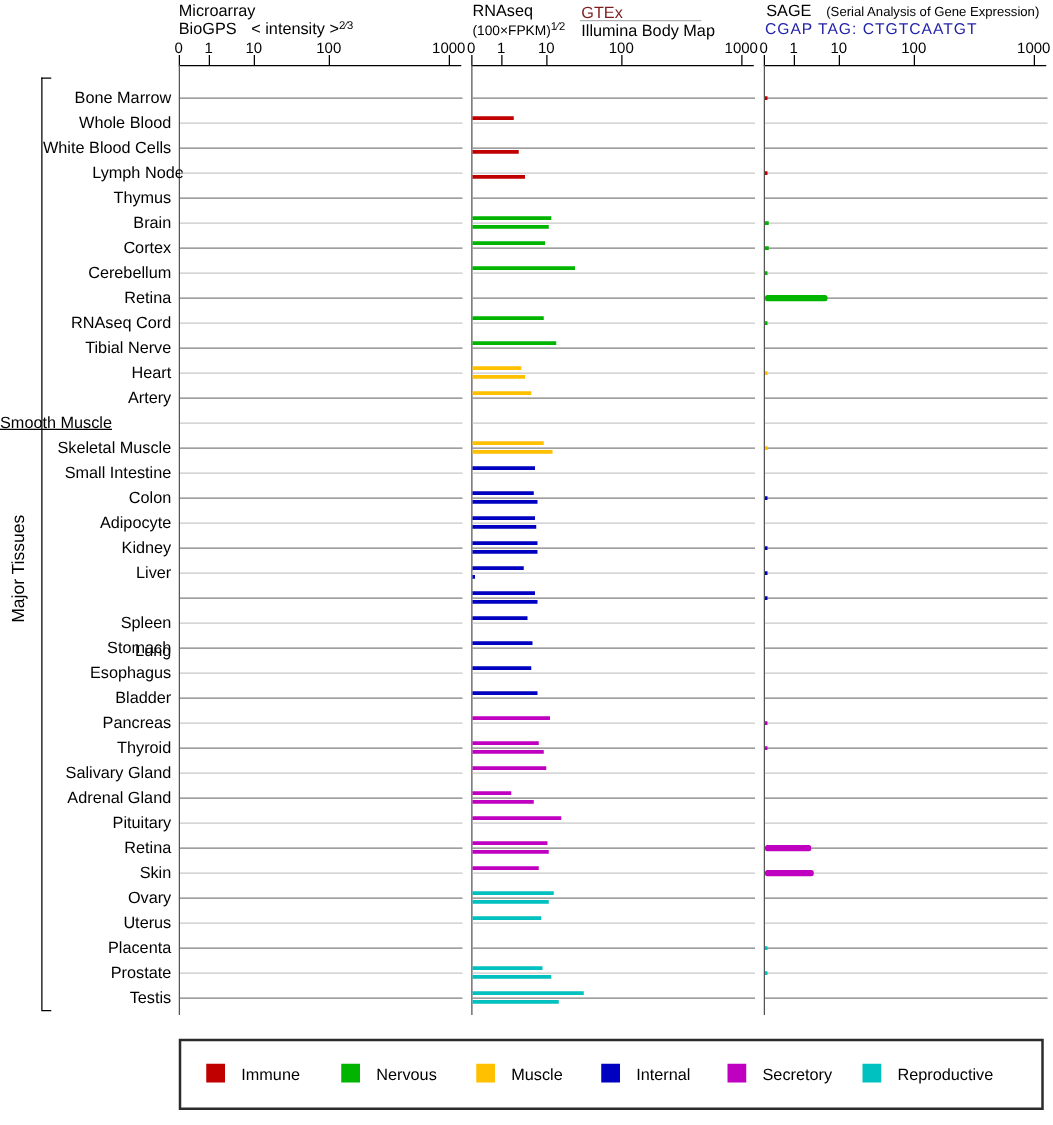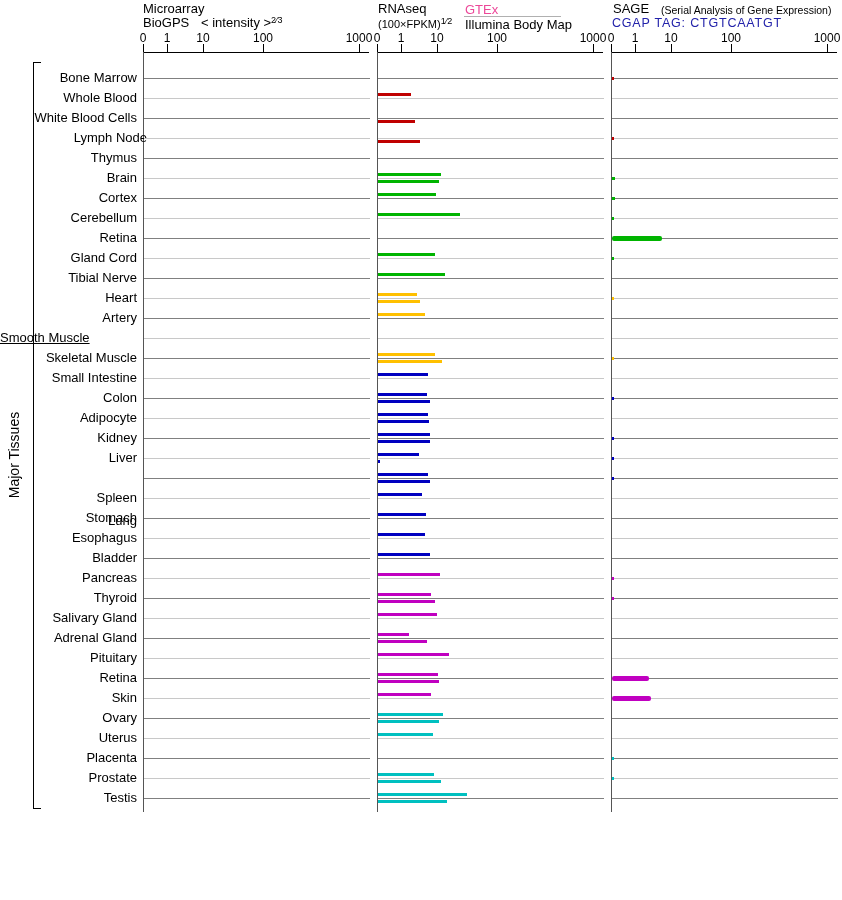--- a/index.html
+++ b/index.html
@@ -3,21 +3,21 @@
 <meta charset="utf-8">
 <style>
   html,body{margin:0;padding:0;background:#fff;}
   .fig{position:relative;width:842px;height:900px;background:#fff;
        font-family:"Liberation Sans",sans-serif;color:#000;overflow:hidden;}
   .abs{position:absolute;}
   .hdr{position:absolute;font-size:13px;white-space:nowrap;}
   .hdr-sub{position:absolute;font-size:11px;white-space:nowrap;}
   .hdr-tiny{position:absolute;font-size:10.5px;white-space:nowrap;}
   .sup{font-size:9px;vertical-align:4px;}
-  .link{color:#ec4899;text-decoration:none;cursor:pointer;}
+  .link{color:#7f1d1d;text-decoration:none;cursor:pointer;}
   .tag{color:#2222aa;letter-spacing:0.8px;font-size:12.5px;}
   .side-label{position:absolute;font-size:14px;text-align:center;transform:rotate(-90deg);}
   .legend-box{position:absolute;border:2px solid #2b2b2b;background:#fff;}
 </style>
 </head>
 <body>
 
 <div class="fig">
 
   <span class="hdr" style="left:143px;top:1px;">Microarray</span>
@@ -118,21 +118,21 @@
       <div style="position: absolute; left: 144px; top: 218px; width: 226px; height: 1px; background: rgb(200, 200, 200);"></div>
       <div style="position: absolute; left: 378px; top: 218px; width: 226px; height: 1px; background: rgb(200, 200, 200);"></div>
       <div style="position: absolute; left: 612px; top: 218px; width: 226px; height: 1px; background: rgb(200, 200, 200);"></div>
       <div style="position: absolute; left: 378px; top: 213px; width: 82px; height: 3px; background: rgb(0, 180, 0);"></div>
       <div style="position: absolute; left: 612px; top: 217px; width: 2px; height: 3px; background: rgb(0, 180, 0); border-radius: 0px;"></div>
       <div style="position: absolute; left: 0px; top: 230px; width: 137px; text-align: right; font-size: 13px; white-space: nowrap;">Retina</div>
       <div style="position: absolute; left: 144px; top: 238px; width: 226px; height: 1px; background: rgb(128, 128, 128);"></div>
       <div style="position: absolute; left: 378px; top: 238px; width: 226px; height: 1px; background: rgb(128, 128, 128);"></div>
       <div style="position: absolute; left: 612px; top: 238px; width: 226px; height: 1px; background: rgb(128, 128, 128);"></div>
       <div style="position: absolute; left: 612px; top: 236px; width: 50px; height: 5px; background: rgb(0, 180, 0); border-radius: 2px;"></div>
-      <div style="position: absolute; left: 0px; top: 250px; width: 137px; text-align: right; font-size: 13px; white-space: nowrap;">Gland Cord</div>
+      <div style="position: absolute; left: 0px; top: 250px; width: 137px; text-align: right; font-size: 13px; white-space: nowrap;">RNAseq Cord</div>
       <div style="position: absolute; left: 144px; top: 258px; width: 226px; height: 1px; background: rgb(200, 200, 200);"></div>
       <div style="position: absolute; left: 378px; top: 258px; width: 226px; height: 1px; background: rgb(200, 200, 200);"></div>
       <div style="position: absolute; left: 612px; top: 258px; width: 226px; height: 1px; background: rgb(200, 200, 200);"></div>
       <div style="position: absolute; left: 378px; top: 253px; width: 57px; height: 3px; background: rgb(0, 180, 0);"></div>
       <div style="position: absolute; left: 612px; top: 257px; width: 2px; height: 3px; background: rgb(0, 180, 0); border-radius: 0px;"></div>
       <div style="position: absolute; left: 0px; top: 270px; width: 137px; text-align: right; font-size: 13px; white-space: nowrap;">Tibial Nerve</div>
       <div style="position: absolute; left: 144px; top: 278px; width: 226px; height: 1px; background: rgb(128, 128, 128);"></div>
       <div style="position: absolute; left: 378px; top: 278px; width: 226px; height: 1px; background: rgb(128, 128, 128);"></div>
       <div style="position: absolute; left: 612px; top: 278px; width: 226px; height: 1px; background: rgb(128, 128, 128);"></div>
       <div style="position: absolute; left: 378px; top: 273px; width: 67px; height: 3px; background: rgb(0, 180, 0);"></div>
@@ -284,14 +284,28 @@
       <div style="position: absolute; left: 378px; top: 780px; width: 63px; height: 3px; background: rgb(0, 192, 192);"></div>
       <div style="position: absolute; left: 612px; top: 777px; width: 2px; height: 3px; background: rgb(0, 192, 192); border-radius: 0px;"></div>
       <div style="position: absolute; left: 0px; top: 790px; width: 137px; text-align: right; font-size: 13px; white-space: nowrap;">Testis</div>
       <div style="position: absolute; left: 144px; top: 798px; width: 226px; height: 1px; background: rgb(128, 128, 128);"></div>
       <div style="position: absolute; left: 378px; top: 798px; width: 226px; height: 1px; background: rgb(128, 128, 128);"></div>
       <div style="position: absolute; left: 612px; top: 798px; width: 226px; height: 1px; background: rgb(128, 128, 128);"></div>
       <div style="position: absolute; left: 378px; top: 793px; width: 89px; height: 3px; background: rgb(0, 192, 192);"></div>
       <div style="position: absolute; left: 378px; top: 800px; width: 69px; height: 3px; background: rgb(0, 192, 192);"></div>
     </div>
 
+  <div id="legend" class="legend-box" style="left: 143px; top: 831px; width: 688px; height: 53px;">
+      <div style="position: absolute; left: 20px; top: 18px; width: 15px; height: 15px; background: rgb(192, 0, 0);"></div>
+      <div style="position: absolute; left: 48px; top: 18.5px; font-size: 13px; white-space: nowrap;">Immune</div>
+      <div style="position: absolute; left: 128px; top: 18px; width: 15px; height: 15px; background: rgb(0, 180, 0);"></div>
+      <div style="position: absolute; left: 156px; top: 18.5px; font-size: 13px; white-space: nowrap;">Nervous</div>
+      <div style="position: absolute; left: 236px; top: 18px; width: 15px; height: 15px; background: rgb(255, 192, 0);"></div>
+      <div style="position: absolute; left: 264px; top: 18.5px; font-size: 13px; white-space: nowrap;">Muscle</div>
+      <div style="position: absolute; left: 336px; top: 18px; width: 15px; height: 15px; background: rgb(0, 0, 192);"></div>
+      <div style="position: absolute; left: 364px; top: 18.5px; font-size: 13px; white-space: nowrap;">Internal</div>
+      <div style="position: absolute; left: 437px; top: 18px; width: 15px; height: 15px; background: rgb(192, 0, 192);"></div>
+      <div style="position: absolute; left: 465px; top: 18.5px; font-size: 13px; white-space: nowrap;">Secretory</div>
+      <div style="position: absolute; left: 545px; top: 18px; width: 15px; height: 15px; background: rgb(0, 192, 192);"></div>
+      <div style="position: absolute; left: 573px; top: 18.5px; font-size: 13px; white-space: nowrap;">Reproductive</div>
+    </div>
 
 </div>
 
 </body></html>

